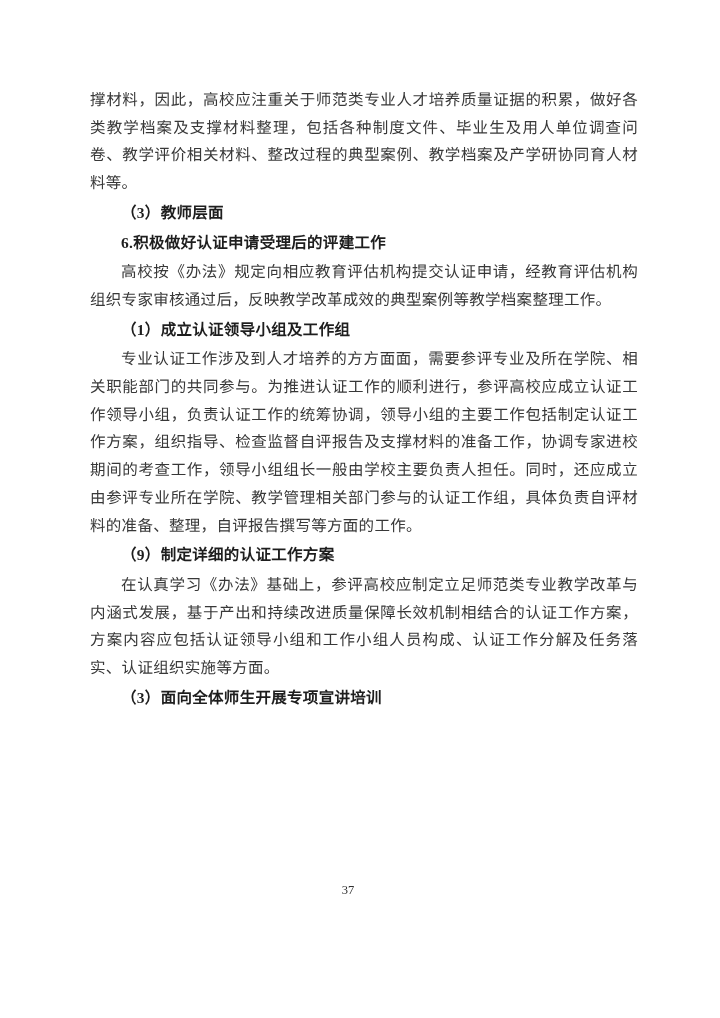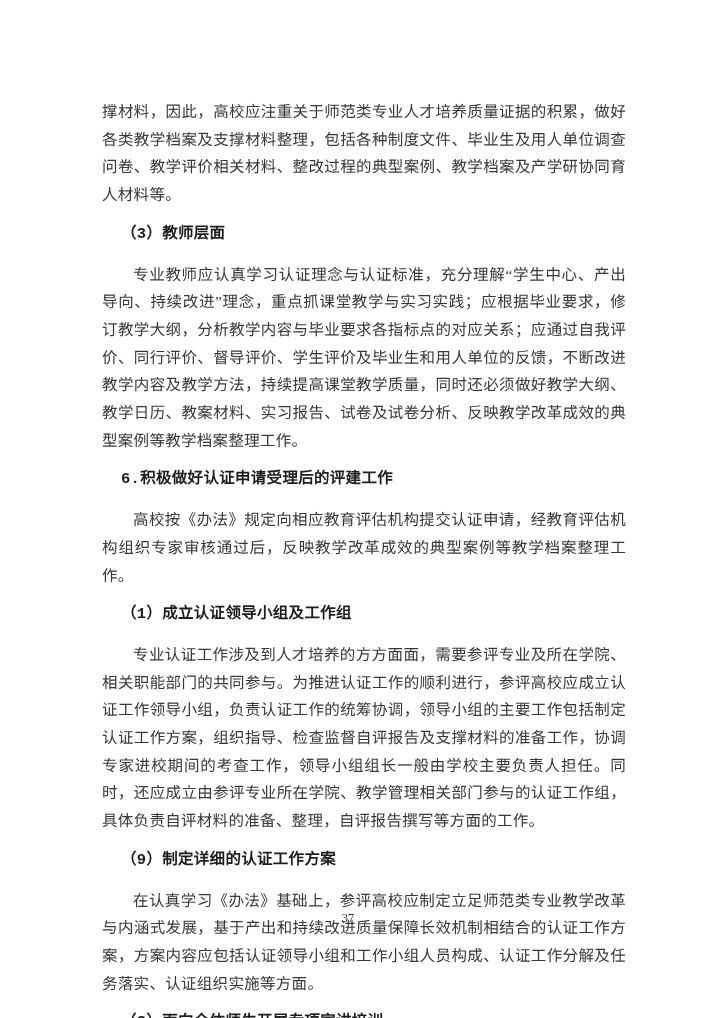--- a/index.html
+++ b/index.html
@@ -22,57 +22,56 @@
     left: 90px;
     width: 548px;
     color: #383838;
     font-size: 15.5px;
     line-height: 27.7px;
     text-align: justify;
     text-justify: inter-ideograph;
     letter-spacing: 0.3px;
   }
   .content p {
-    margin: 12px;
+    margin: 0;
     padding: 0;
   }
   .para {
     text-indent: 2em;
   }
   .para.no-indent {
     text-indent: 0;
   }
   .heading {
     text-indent: 2em;
-    font-family: Liberation Mono, monospace;
+    font-family: Liberation Serif, serif;
     font-weight: 700;
     color: #1e1e1e;
     margin: 2px 0 !important;
   }
   .footer {
     position: absolute;
     left: 0;
     width: 696px;
-    top: 908px;
+    top: 880px;
     text-align: center;
   }
   .page-number {
     font-size: 12.5px;
     color: #2e2e2e;
     font-family: "Liberation Serif", "DejaVu Serif", serif;
   }
 </style>
 </head>
 <body>
 
 <div class="page">
   <div class="content">
       <p class="para no-indent">撑材料，因此，高校应注重关于师范类专业人才培养质量证据的积累，做好各类教学档案及支撑材料整理，包括各种制度文件、毕业生及用人单位调查问卷、教学评价相关材料、整改过程的典型案例、教学档案及产学研协同育人材料等。</p>
       <p class="heading">（3）教师层面</p>
-      <p class="para">专业教师应认真学习认证理念与认证标准，充分理解“学生中心、产出导向、持续改进”理念，重点抓课堂教学与实习实践；应根据毕业要求，修订教学大纲，分析教学内容与毕业要求各指标点的对应关系；应通过自我评价、同行评价、督导评价、学生评价及毕业生和用人单位的反馈，不断改进教学内容及教学方法，持续提高课堂教学质量，同时还必须做好教学大纲、教学日历、教案材料、实习报告、试卷及试卷分析、反映教学改革成效的典型案例等教学档案整理工作。</p>
       <p class="heading">6.积极做好认证申请受理后的评建工作</p>
       <p class="para">高校按《办法》规定向相应教育评估机构提交认证申请，经教育评估机构组织专家审核通过后，反映教学改革成效的典型案例等教学档案整理工作。</p>
       <p class="heading">（1）成立认证领导小组及工作组</p>
       <p class="para">专业认证工作涉及到人才培养的方方面面，需要参评专业及所在学院、相关职能部门的共同参与。为推进认证工作的顺利进行，参评高校应成立认证工作领导小组，负责认证工作的统筹协调，领导小组的主要工作包括制定认证工作方案，组织指导、检查监督自评报告及支撑材料的准备工作，协调专家进校期间的考查工作，领导小组组长一般由学校主要负责人担任。同时，还应成立由参评专业所在学院、教学管理相关部门参与的认证工作组，具体负责自评材料的准备、整理，自评报告撰写等方面的工作。</p>
       <p class="heading">（9）制定详细的认证工作方案</p>
       <p class="para">在认真学习《办法》基础上，参评高校应制定立足师范类专业教学改革与内涵式发展，基于产出和持续改进质量保障长效机制相结合的认证工作方案，方案内容应包括认证领导小组和工作小组人员构成、认证工作分解及任务落实、认证组织实施等方面。</p>
       <p class="heading">（3）面向全体师生开展专项宣讲培训</p>
     </div>
   <div class="footer">
     <span class="page-number">37</span>

